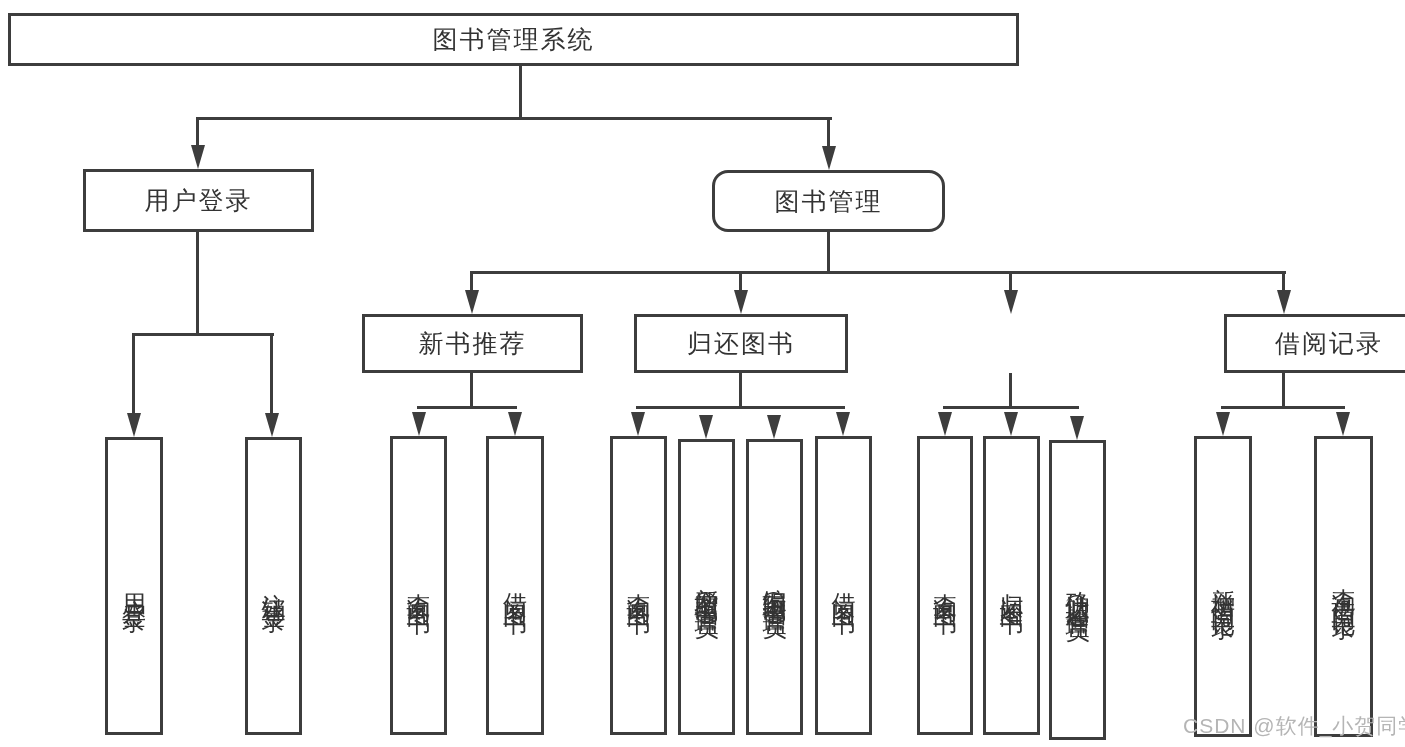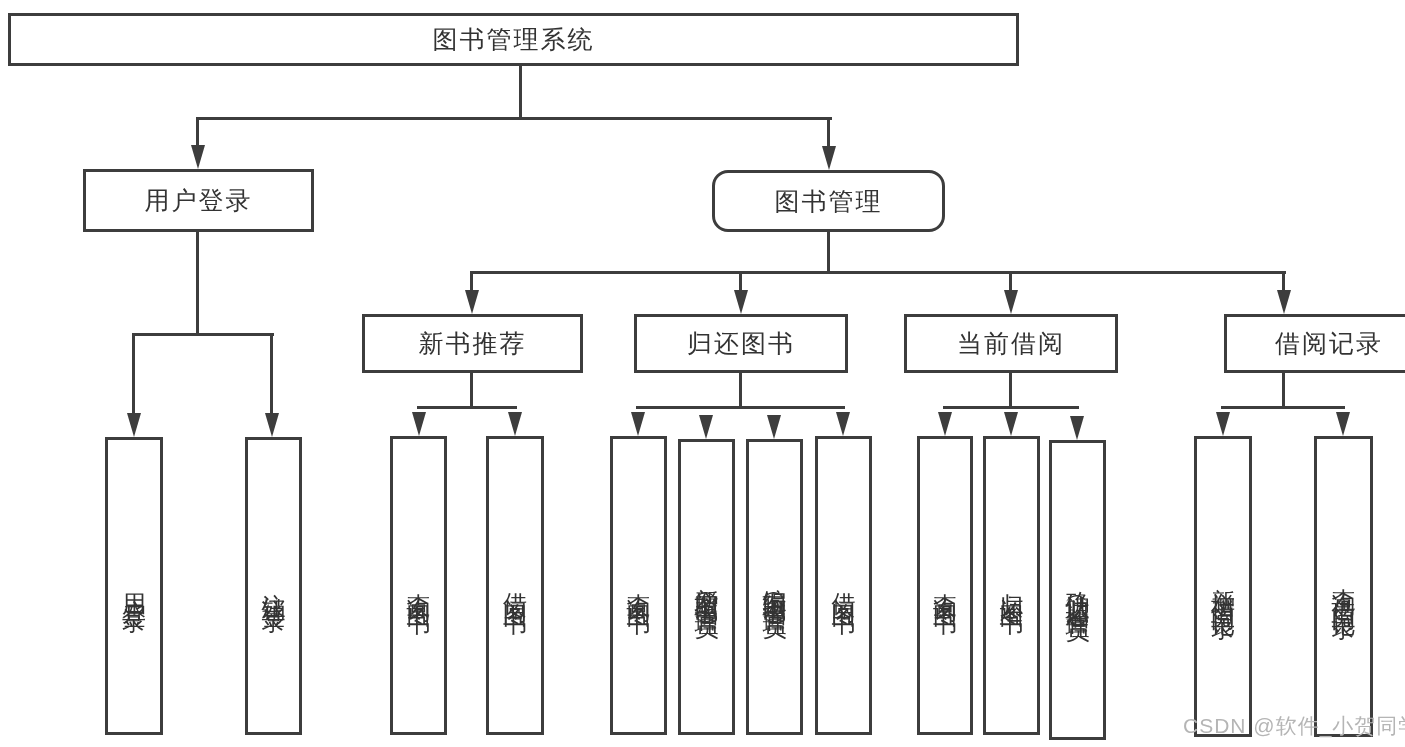--- a/index.html
+++ b/index.html
@@ -71,23 +71,20 @@
   <div class="ah" style="left:734px;top:290px;"></div>
   <div class="ah" style="left:1004px;top:290px;"></div>
   <div class="ah" style="left:1277px;top:290px;"></div>
 
   <div class="box" style="left:362px;top:314px;width:221px;height:59px;">
     <span>新书推荐</span>
   </div>
   <div class="box" style="left:634px;top:314px;width:214px;height:59px;">
     <span>归还图书</span>
   </div>
-  <div class="box" style="left:904px;top:314px;width:214px;height:59px;">
-    <span>当前借阅</span>
-  </div>
   <div class="box" style="left:1224px;top:314px;width:210px;height:59px;">
     <span>借阅记录</span>
   </div>
 
   <div class="vl" style="left:470px;top:373px;height:36px;"></div>
   <div class="hl" style="left:417px;top:406px;width:100px;"></div>
   <div class="ah" style="left:412px;top:412px;"></div>
   <div class="ah" style="left:508px;top:412px;"></div>
 
   <div class="vl" style="left:739px;top:373px;height:36px;"></div>

